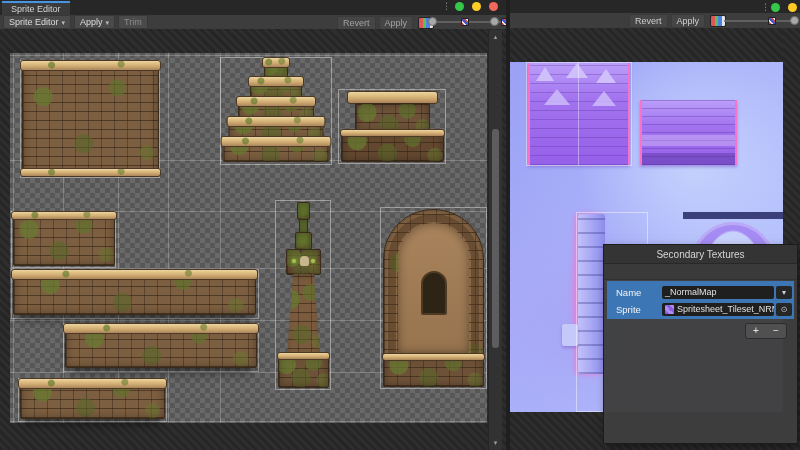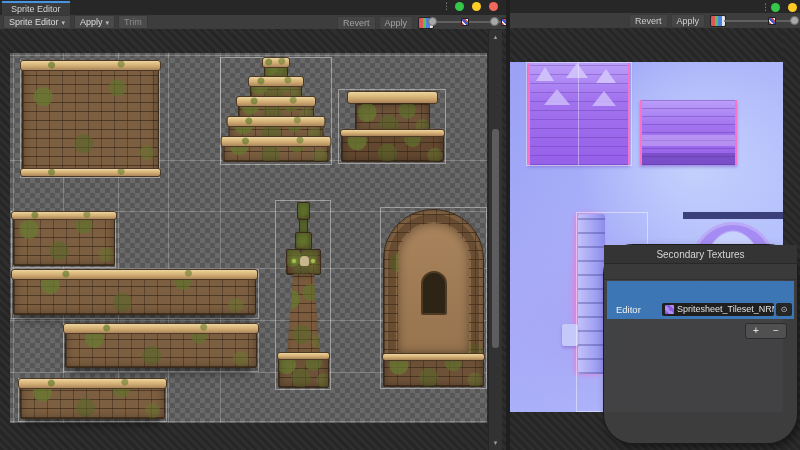--- a/index.html
+++ b/index.html
@@ -72,21 +72,21 @@
      box-shadow:0 2px 3px rgba(120,80,200,.5);}
   .facet{position:absolute;background:#cfc0fb;}
   .nm-outline{position:absolute;border:1px solid rgba(255,255,255,.45);box-sizing:border-box;}
 
   
   .sb{background:#323232;border-left:1px solid #262626;}
   .sb-arrow{position:absolute;left:0;width:13px;text-align:center;color:#9a9a9a;font-size:6px;line-height:10px;cursor:default;}
   .sb-thumb{position:absolute;left:3px;width:7px;background:#5d5d5d;border-radius:3px;}
 
   
-  #sec-panel{background:rgba(62,62,62,.97);box-shadow:0 0 0 1px #1c1c1c,3px 4px 10px rgba(0,0,0,.5);z-index:5;border-radius:29px;}
+  #sec-panel{background:rgba(62,62,62,.97);box-shadow:0 0 0 1px #1c1c1c,3px 4px 10px rgba(0,0,0,.5);z-index:5;}
   .panel-title{height:18px;background:#343434;border-bottom:1px solid #282828;display:flex;align-items:center;justify-content:center;
      color:#d6d6d6;font-size:10px;}
   .panel-subrow{height:15px;background:#3a3a3a;border-bottom:1px solid #303030;}
   .sel-block{position:absolute;left:3px;top:36px;width:187px;height:38px;background:#3d76b5;}
   .srow{position:absolute;left:0;width:100%;height:16px;display:flex;align-items:center;}
   .srow .lbl{width:46px;padding-left:9px;color:#f2f2f2;font-size:9.5px;}
   .field{position:relative;width:112px;height:13px;background:#1f1f1f;border-radius:2px;display:flex;align-items:center;
      padding:0 3px;box-sizing:border-box;color:#e0e0e0;font-size:9px;white-space:nowrap;overflow:hidden;}
   .sq-btn{width:16px;height:13px;margin-left:2px;background:#262626;border-radius:2px;display:flex;align-items:center;justify-content:center;
      color:#cfcfcf;font-size:8px;cursor:default;}
@@ -312,22 +312,31 @@
     <div class="abs striped" style="left:273px;top:0;width:17px;height:422px;"></div>
   </div>
 
   <div class="abs" id="sec-panel" style="left:604px;top:245px;width:193px;height:198px;">
     <div class="panel-title">
       <span>Secondary Textures</span>
     </div>
     <div class="panel-subrow"></div>
 
     <div class="sel-block">
+      <div class="srow" style="top:3px;">
+        <span class="lbl">Name</span>
+        <div class="field">
+          <span>_NormalMap</span>
+        </div>
+        <div class="sq-btn">
+          <span>▾</span>
+        </div>
+      </div>
       <div class="srow" style="top:20px;">
-        <span class="lbl">Editor</span>
+        <span class="lbl">Sprite</span>
         <div class="field">
           <span class="tex-icon"></span>
           <span>Spritesheet_Tileset_NRM</span>
         </div>
         <div class="sq-btn">
           <span>⊙</span>
         </div>
       </div>
     </div>
 

